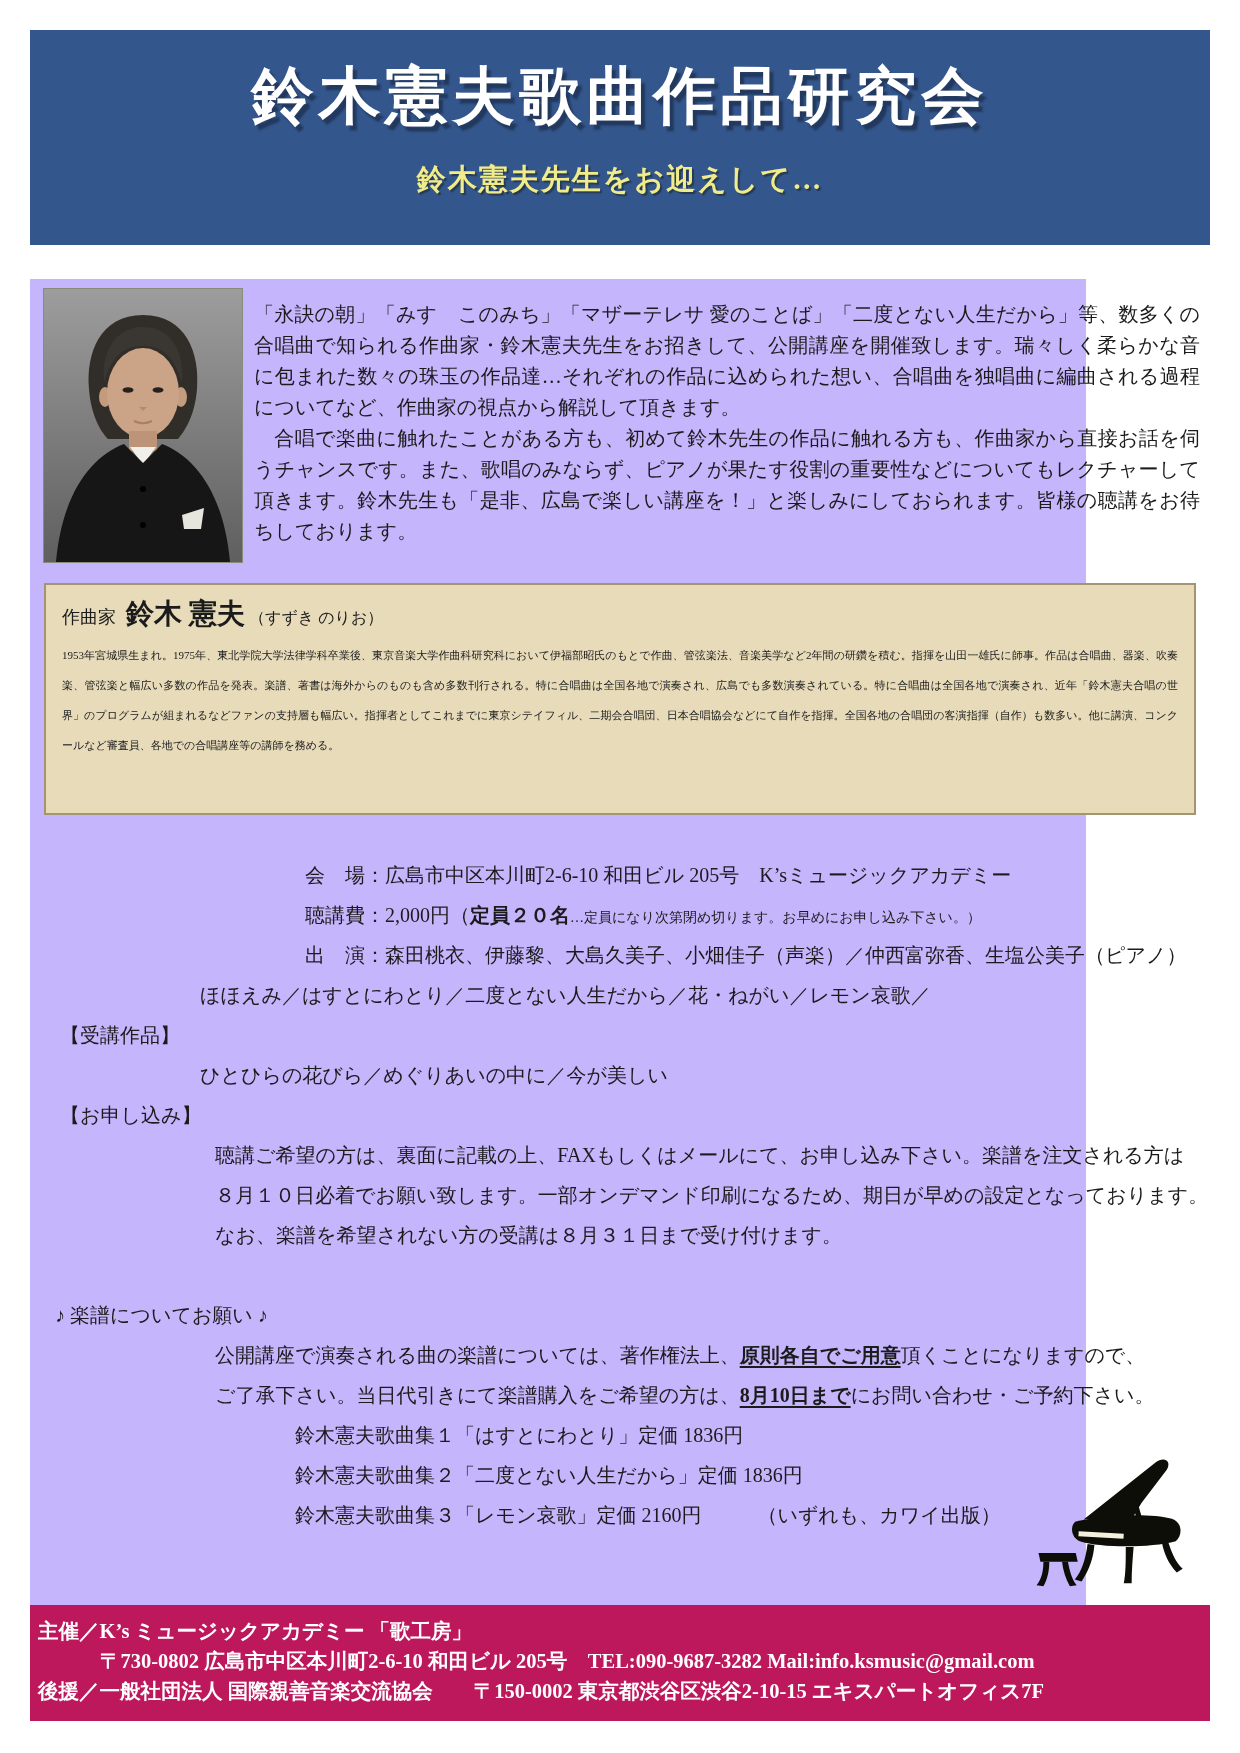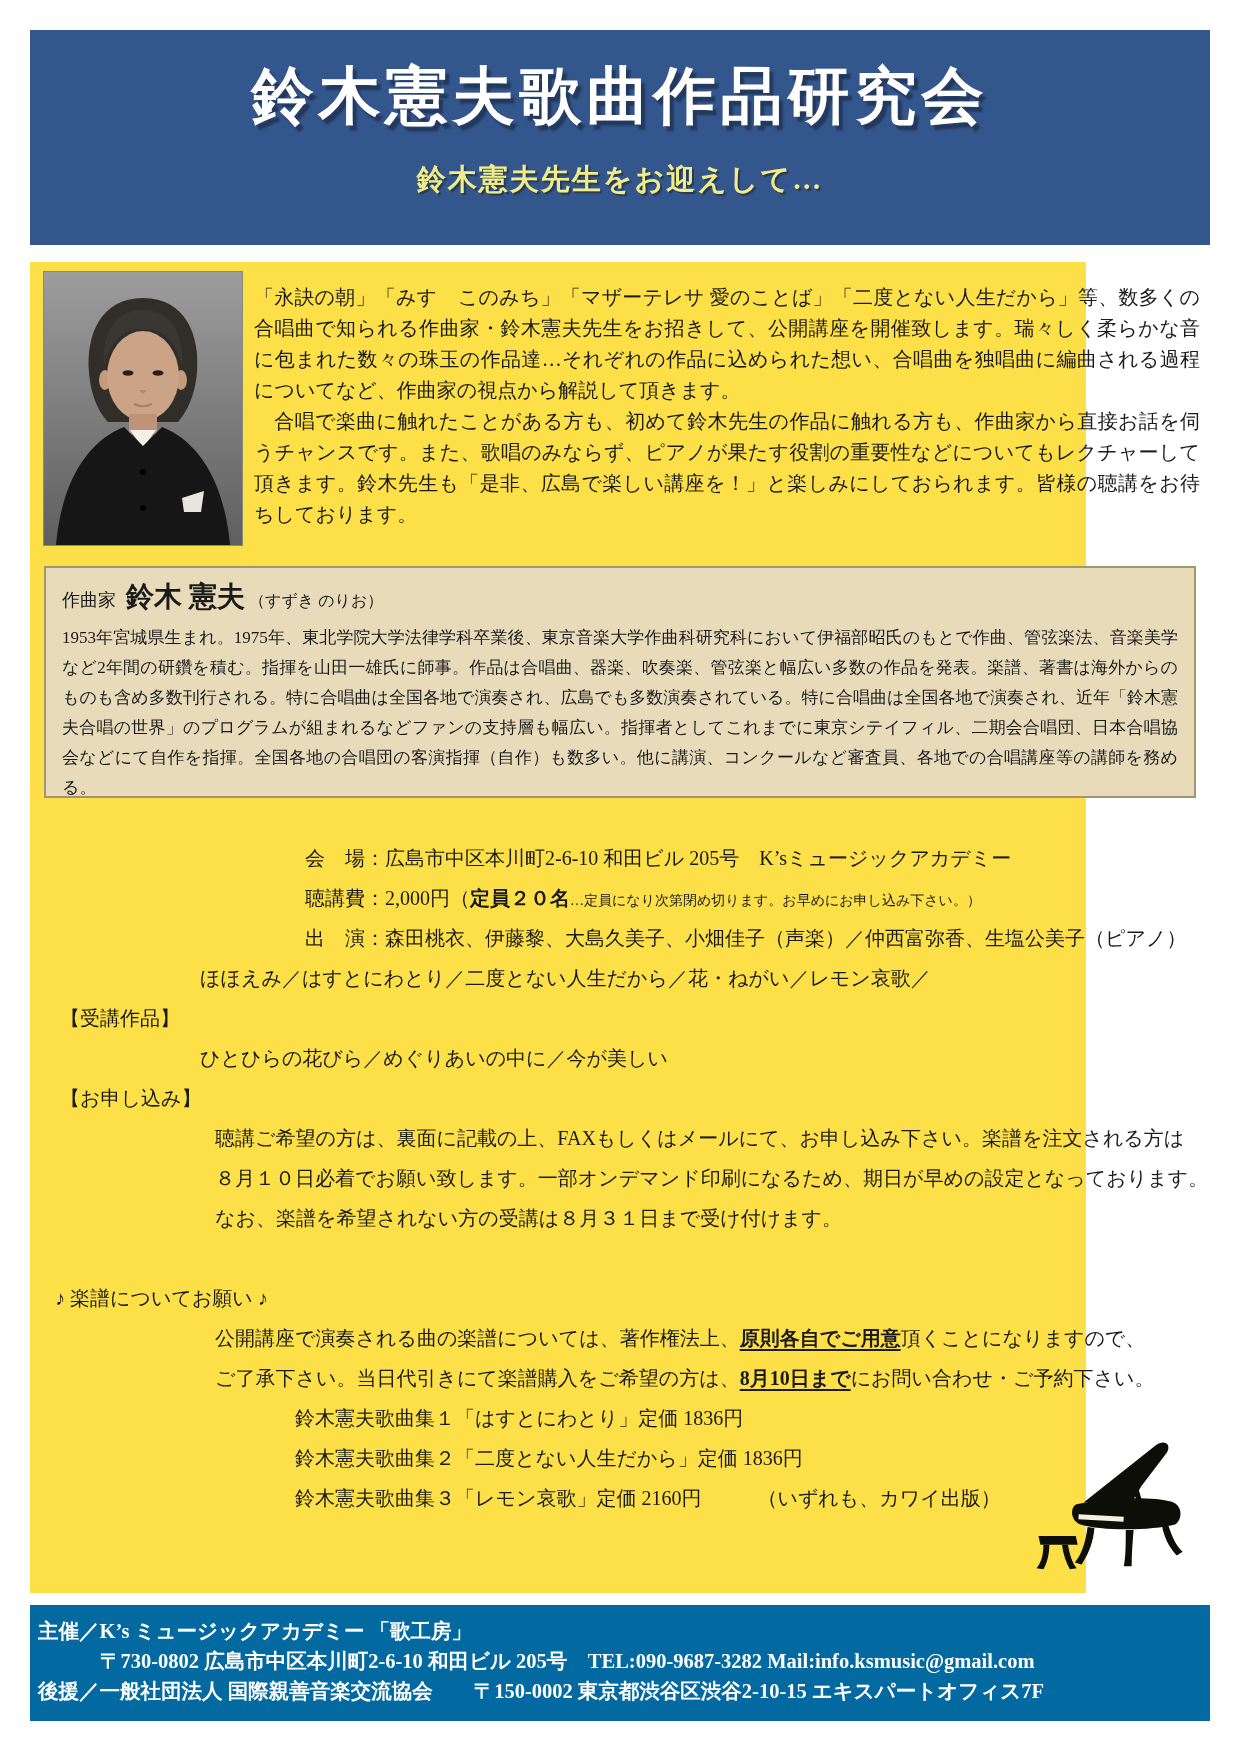--- a/index.html
+++ b/index.html
@@ -6,57 +6,57 @@
   body{width:1240px;height:1753px;position:relative;overflow:hidden;
        font-family:"Liberation Serif","DejaVu Serif",serif;color:#1b1b1b;}
 
   .hdr{position:absolute;left:30px;top:30px;width:1180px;height:215px;
        background:#33568c;text-align:center;}
   .hdr h1{margin:24px 0 0;font-size:62px;font-weight:bold;color:#ffffff;
           letter-spacing:5px;text-shadow:4px 5px 2px rgba(22,32,54,.55);text-align:center;}
   .hdr .sub{margin-top:22px;font-size:29px;color:#f0ec8c;font-weight:bold;
             letter-spacing:2px;text-shadow:2px 2px 1px rgba(25,25,8,.45);}
 
-  .content{position:absolute;left:30px;top:262px;width:1056px;height:1331px;
-           background:#fde047;}
+  .content{position:absolute;left:30px;top:279px;width:1056px;height:1331px;
+           background:#c4b5fd;}
 
   .photo{position:absolute;left:14px;top:10px;width:198px;height:273px;
          box-shadow:0 0 0 1px #8a8a7a;}
   .photo svg{display:block;}
 
   .intro{position:absolute;left:224px;top:20px;width:946px;
          font-size:20px;line-height:31px;text-align:justify;}
   .intro p{margin:0;}
 
   .bio{position:absolute;left:14px;top:304px;width:1152px;height:232px;
        background:#e7dbba;border:2px solid #a3956e;box-sizing:border-box;
        padding:10px 16px 0;}
   .bio-title{font-size:18px;white-space:nowrap;}
   .bio-name{font-size:28px;font-weight:bold;margin-left:10px;}
   .bio-kana{font-size:16px;margin-left:4px;}
-  .bio-text{margin:7px 0 0;font-size:17px;line-height:30px;text-align:justify;}
+  .bio-text{margin:7px 0 0;font-size:11px;line-height:30px;text-align:justify;}
 
   .lines{position:absolute;left:0;top:576px;width:1180px;font-size:20px;}
   .ln{position:relative;height:40px;line-height:40px;white-space:nowrap;}
   .ln .lbl{position:absolute;left:30px;}
   .row-detail{padding-left:275px;}
   .row-label{padding-left:30px;}
   .row-works{padding-left:170px;}
   .row-apply{padding-left:185px;}
   .row-books{padding-left:265px;}
   .row-note{padding-left:25px;}
   .blank{height:40px;}
   .small{font-size:14px;}
   .u{font-weight:bold;text-decoration:underline;text-underline-offset:4px;}
   .pubgap{margin-left:56px;}
 
   .piano{position:absolute;left:1000px;top:1170px;width:168px;height:152px;}
 
   .footer{position:absolute;left:30px;top:1605px;width:1180px;height:116px;
-          background:#0369a1;color:#ffffff;font-weight:bold;font-size:20.5px;
+          background:#be185d;color:#ffffff;font-weight:bold;font-size:20.5px;
           box-sizing:border-box;padding:11px 0 0 8px;}
   .f-line{height:30px;line-height:30px;white-space:nowrap;}
   .f2{padding-left:62px;}
 </style>
 </head>
 <body>
 
 <div>
 
   <header class="hdr">

